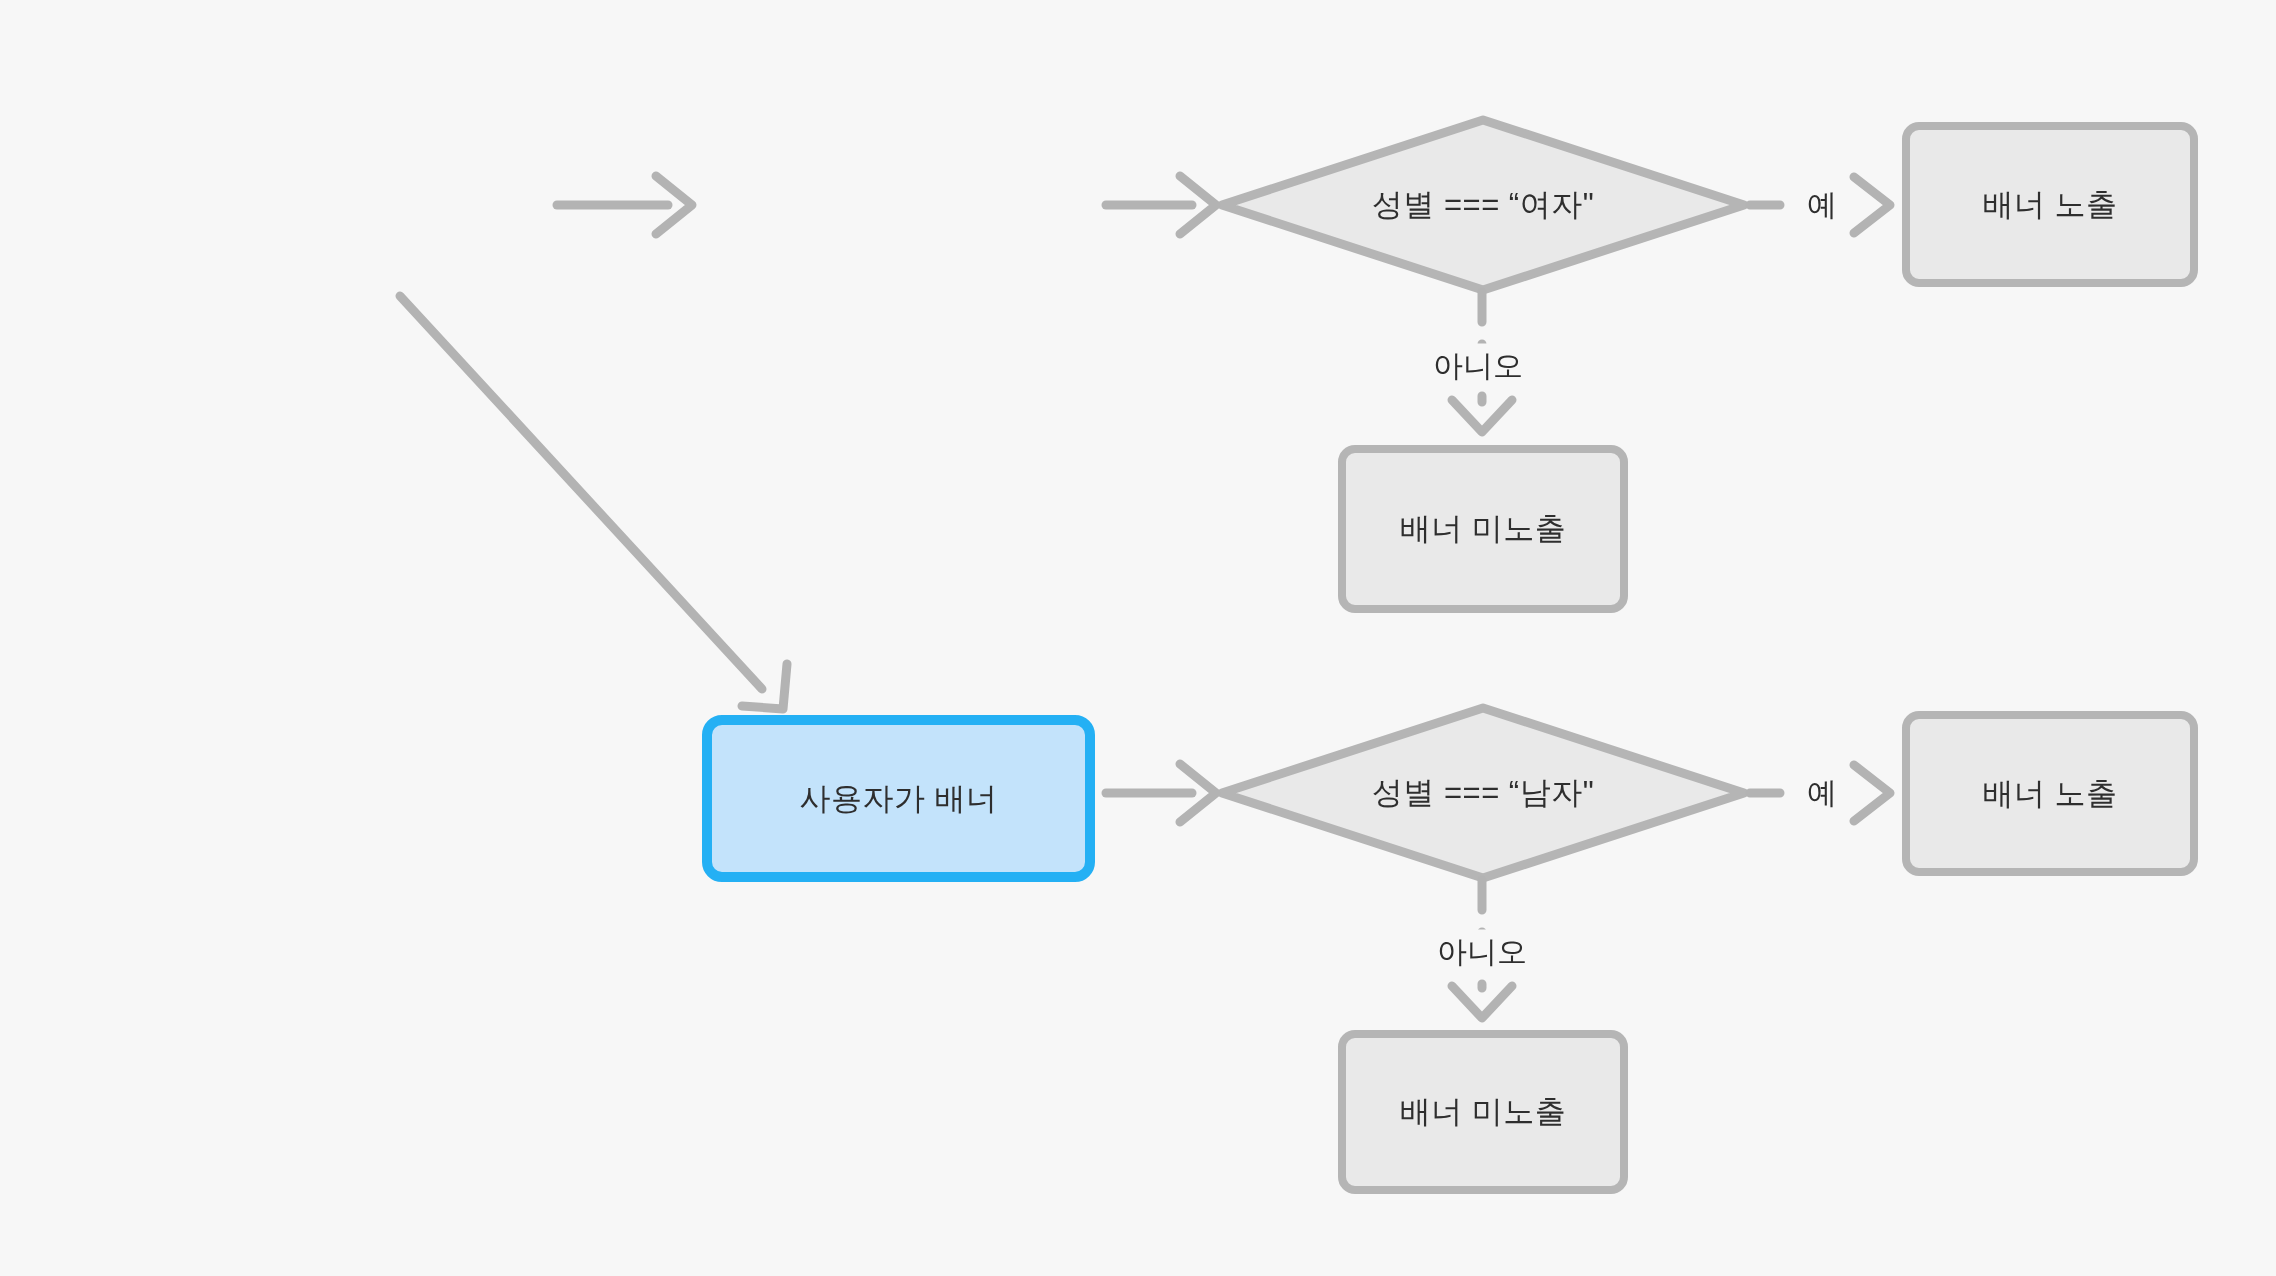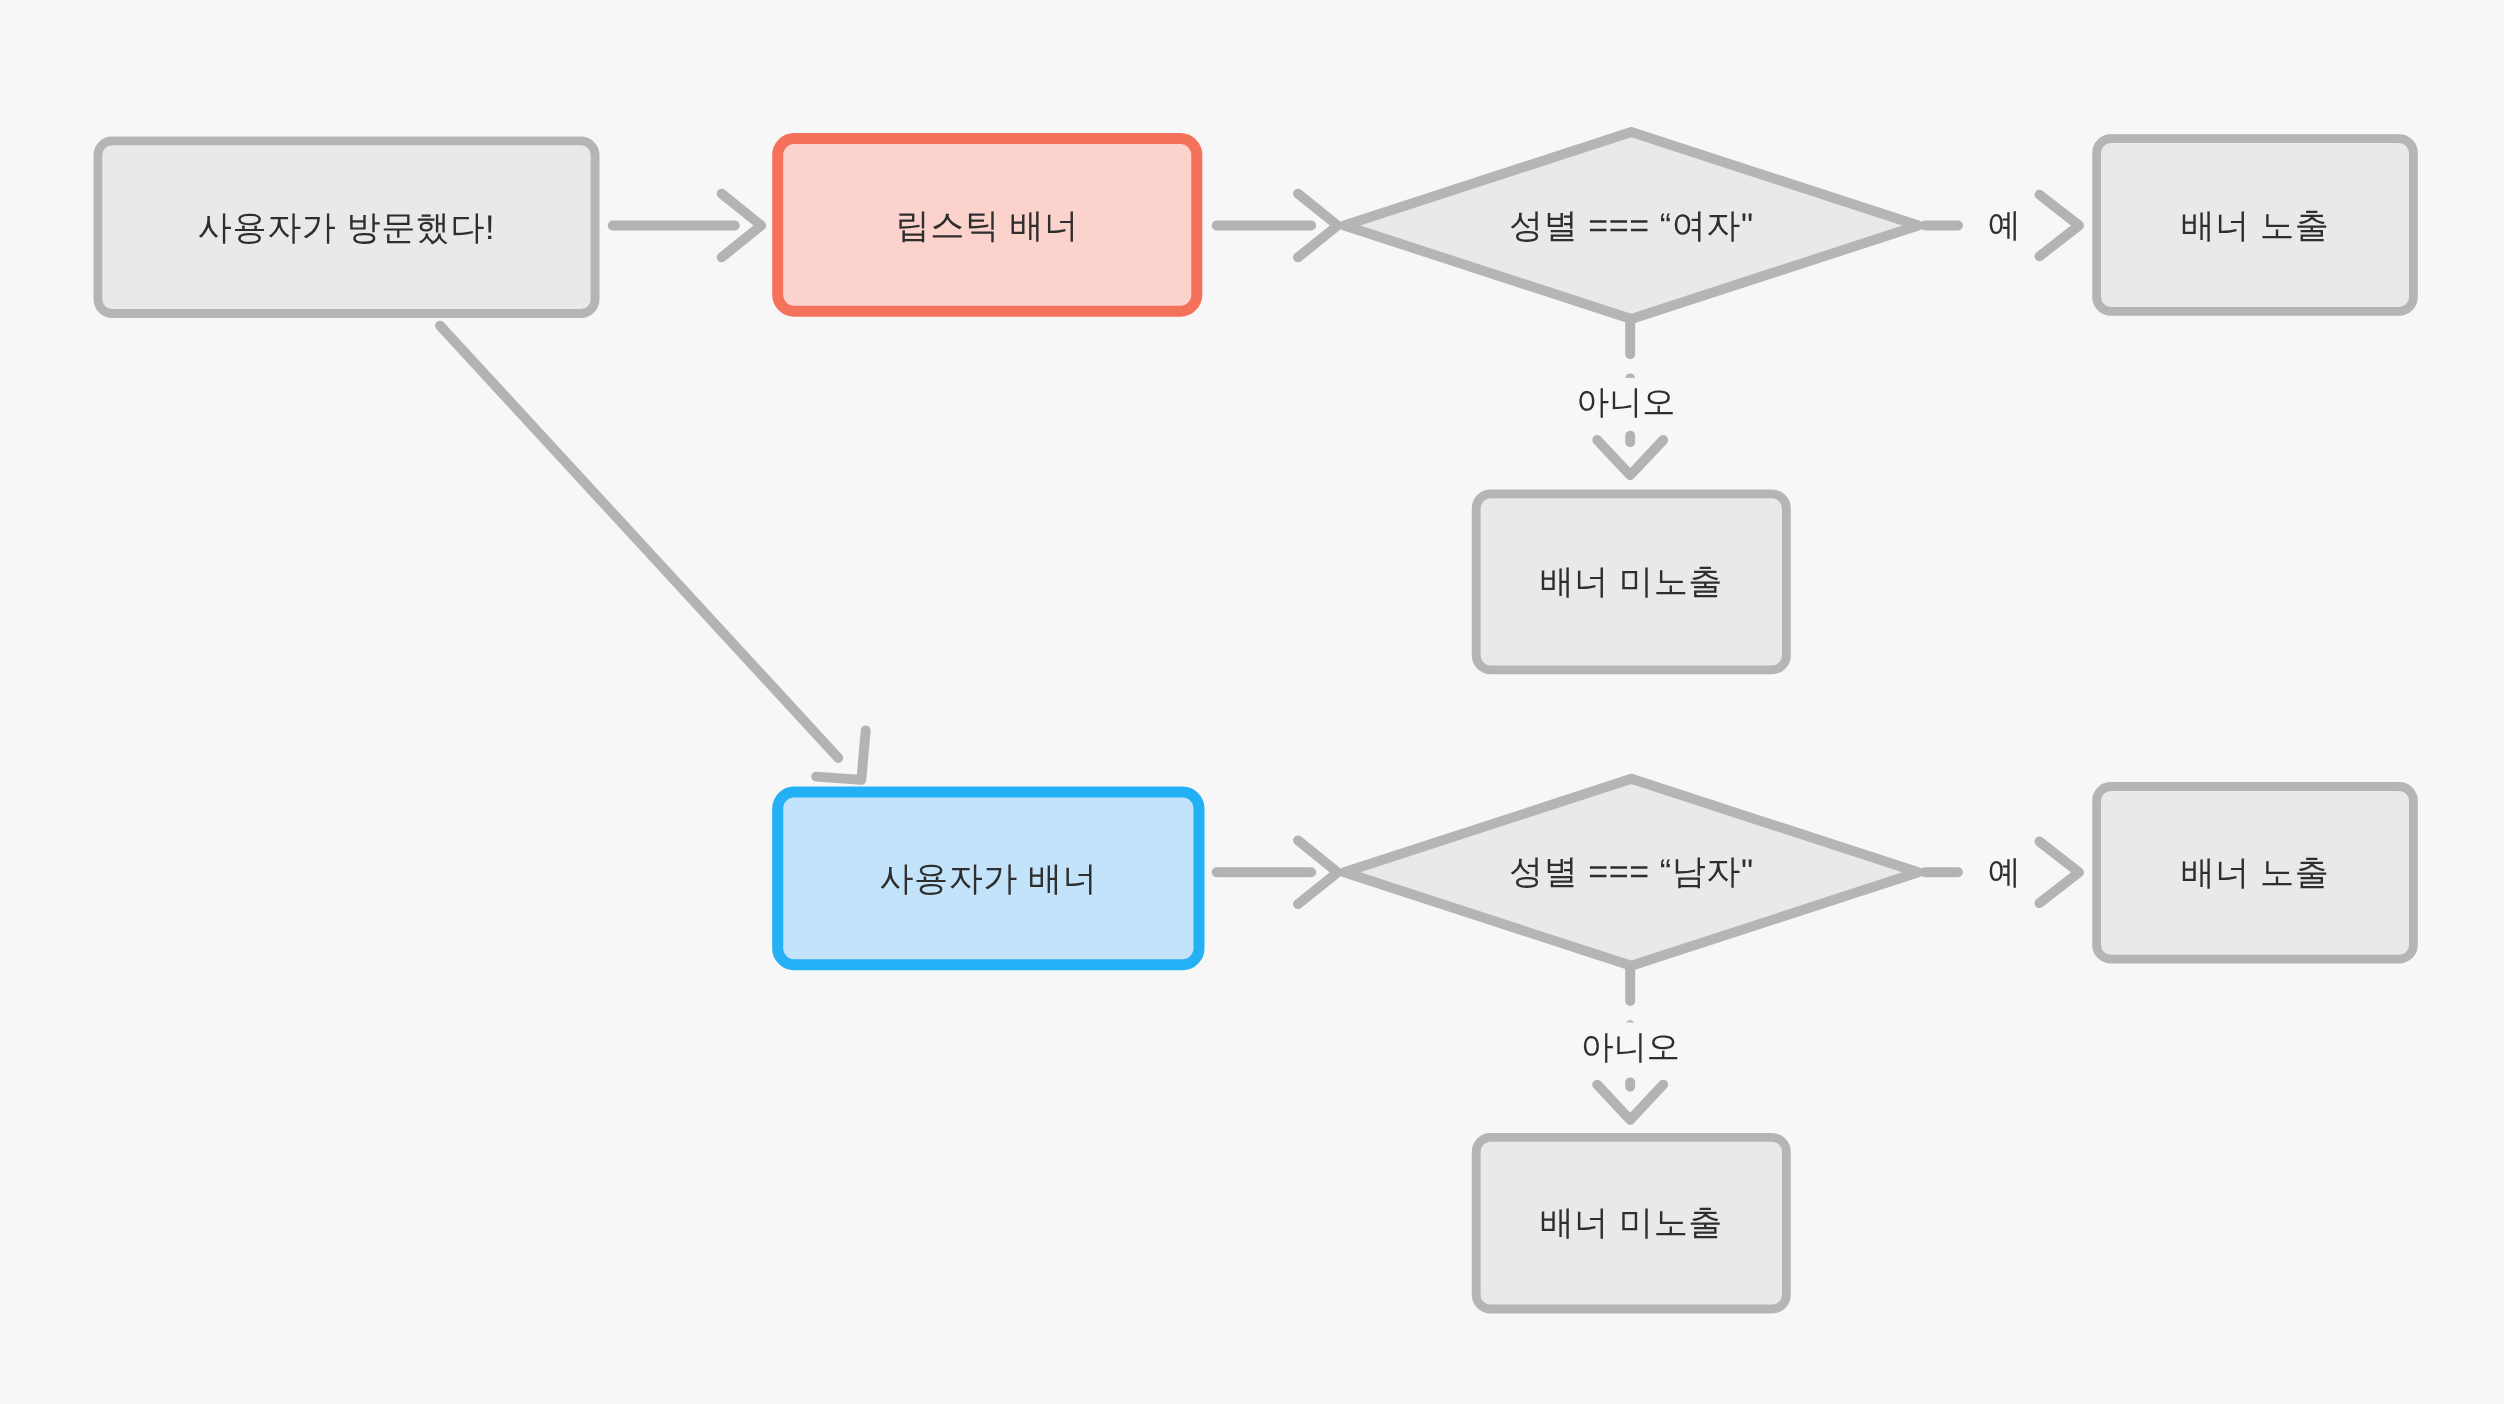--- a/index.html
+++ b/index.html
@@ -87,27 +87,21 @@
       <path class="shaft dashed" d="M1750,793 H1846"></path>
       <path class="head" d="M1854,765 L1890,793 L1854,821"></path>
     </g>
 
     <g>
       <path class="shaft dashed" d="M1482,880 V988"></path>
       <path class="head" d="M1452,986 L1482,1018 L1512,986"></path>
     </g>
   </svg>
 
-  <div class="node gray" style="left:85px;top:124px;width:460px;height:165px">
-    <span>사용자가 방문했다!</span>
-  </div>
 
-  <div class="node red" style="left:702px;top:121px;width:391px;height:167px">
-    <span>립스틱 배너</span>
-  </div>
 
   <div class="node gray" style="left:1902px;top:122px;width:296px;height:165px">
     <span>배너 노출</span>
   </div>
 
   <div class="node gray" style="left:1338px;top:445px;width:290px;height:168px">
     <span>배너 미노출</span>
   </div>
 
   <div class="node blue" style="left:702px;top:715px;width:393px;height:167px">

